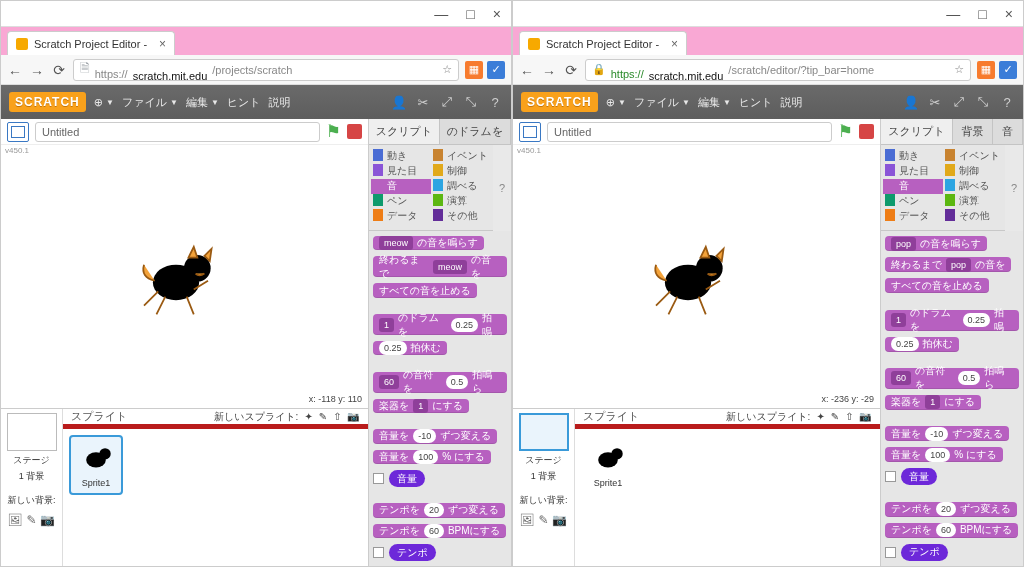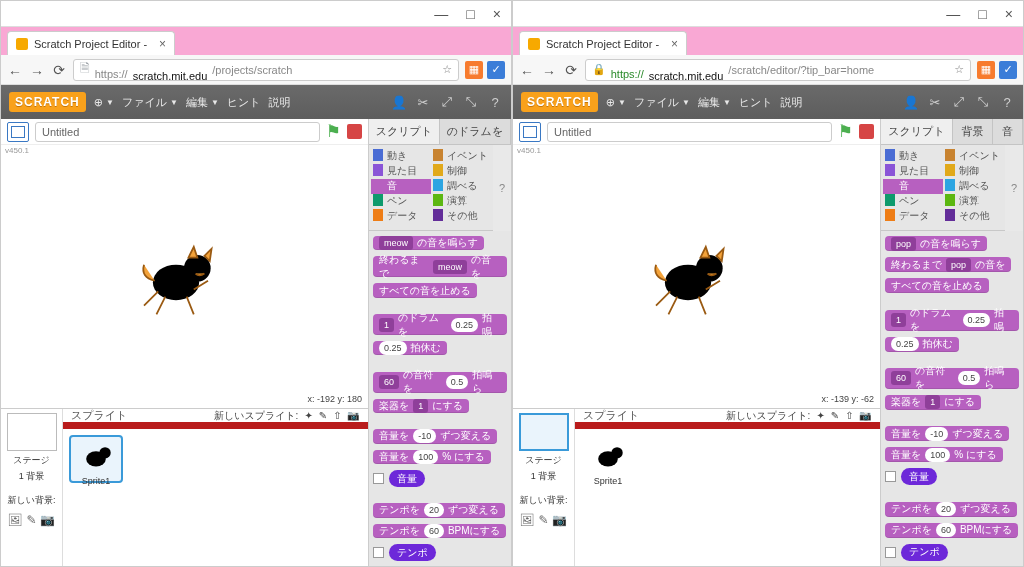--- a/index.html
+++ b/index.html
@@ -46,25 +46,25 @@
   .cat { position:absolute; left:130px; top:82px; width:90px; height:80px; }
   .cat svg { width:100%; height:100%;}
   .coords { height:14px; font-size:9px; color:#444; text-align:right; padding-right:6px;}
   .spritesarea { height:158px; border-top:1px solid #ccc; display:flex;}
   .stagethumbcol { width:62px; border-right:1px solid #ddd; display:flex; flex-direction:column; align-items:center; gap:3px; padding-top:4px;}
   .stagethumb { width:50px; height:38px; border:1px solid #bbb; background:#fff;}
   .stagelabel { font-size:9px; color:#333; }
   .newback { font-size:9px; color:#333; margin-top:8px;}
   .thumbicons { display:flex; gap:4px; color:#666; font-size:12px; margin-top:3px;}
   .spritescol { flex:1; display:flex; flex-direction:column;}
-  .spriteshdr { height:20px; display:flex; align-items:center; padding:0 8px; gap:8px; border-bottom:7px solid #b91c1c;}
+  .spriteshdr { height:20px; display:flex; align-items:center; padding:0 8px; gap:8px; border-bottom:5px solid #b91c1c;}
   .spritelabel { color:#555; font-size:11px;}
   .spritenew { margin-left:auto; font-size:10px; color:#444; display:flex; align-items:center; gap:6px;}
   .spritelist { flex:1; padding:6px; display:flex; gap:6px;}
-  .sprite { width:54px; height:48px; border:2px solid transparent; border-radius:4px; display:flex; flex-direction:column; align-items:center; gap:2px; padding-top:3px;}
+  .sprite { width:54px; height:60px; border:2px solid transparent; border-radius:4px; display:flex; flex-direction:column; align-items:center; gap:2px; padding-top:3px;}
   .sprite.sel { border-color:#3a9ad9; background:#eaf4fc;}
   .sprite .thumb { width:42px; height:36px; display:flex; align-items:center; justify-content:center;}
   .sprite .name { font-size:9px; color:#333;}
 
   .rightcol { flex:1; display:flex; flex-direction:column; background:#e9e9e9;}
   .tabs { height:26px; display:flex; background:#dcdcdc; border-bottom:1px solid #c4c4c4;}
   .etab { flex:1; display:flex; align-items:center; justify-content:center; font-size:11px; color:#444; border-right:1px solid #c4c4c4; cursor:pointer;}
   .etab.active { background:#efefef; }
   .help { width:18px; display:flex; align-items:center; justify-content:center; color:#888;}
   .catgrid { display:grid; grid-template-columns: 1fr 1fr; border-bottom:1px solid #c8c8c8; background:#e6e6e6; padding:4px 2px 6px 2px;}
@@ -168,21 +168,21 @@
               <path d="M64 22 L70 10 L74 22 Z"></path>
                 <path d="M82 20 L90 12 L88 26 Z"></path>
               <path d="M30 60 L14 76 M38 66 L28 86 M62 66 L70 86 M70 58 L86 48"></path>
               <path d="M26 48 Q10 44 14 30"></path>
               <circle cx="70" cy="32" r="2" fill="#000"></circle>
                 <circle cx="80" cy="32" r="2" fill="#000"></circle>
               <path d="M72 40 Q76 44 82 40" fill="none"></path>
             </svg>
           </div>
         </div>
-        <div class="coords">x: -192  y: 180</div>
+        <div class="coords">x: -118  y: 110</div>
         <div class="spritesarea">
           <div class="stagethumbcol">
             <div class="stagethumb"></div>
             <div class="stagelabel">ステージ</div>
             <div class="stagelabel">1 背景</div>
             <div class="newback">新しい背景:</div>
             <div class="thumbicons">
               <span>🖼</span>
               <span>✎</span>
               <span>📷</span>
@@ -404,21 +404,21 @@
               <path d="M64 22 L70 10 L74 22 Z"></path>
                 <path d="M82 20 L90 12 L88 26 Z"></path>
               <path d="M30 60 L14 76 M38 66 L28 86 M62 66 L70 86 M70 58 L86 48"></path>
               <path d="M26 48 Q10 44 14 30"></path>
               <circle cx="70" cy="32" r="2" fill="#000"></circle>
                 <circle cx="80" cy="32" r="2" fill="#000"></circle>
               <path d="M72 40 Q76 44 82 40" fill="none"></path>
             </svg>
           </div>
         </div>
-        <div class="coords">x: -139  y: -62</div>
+        <div class="coords">x: -236  y: -29</div>
         <div class="spritesarea">
           <div class="stagethumbcol">
             <div class="stagethumb sel"></div>
             <div class="stagelabel">ステージ</div>
             <div class="stagelabel">1 背景</div>
             <div class="newback">新しい背景:</div>
             <div class="thumbicons">
               <span>🖼</span>
               <span>✎</span>
               <span>📷</span>

